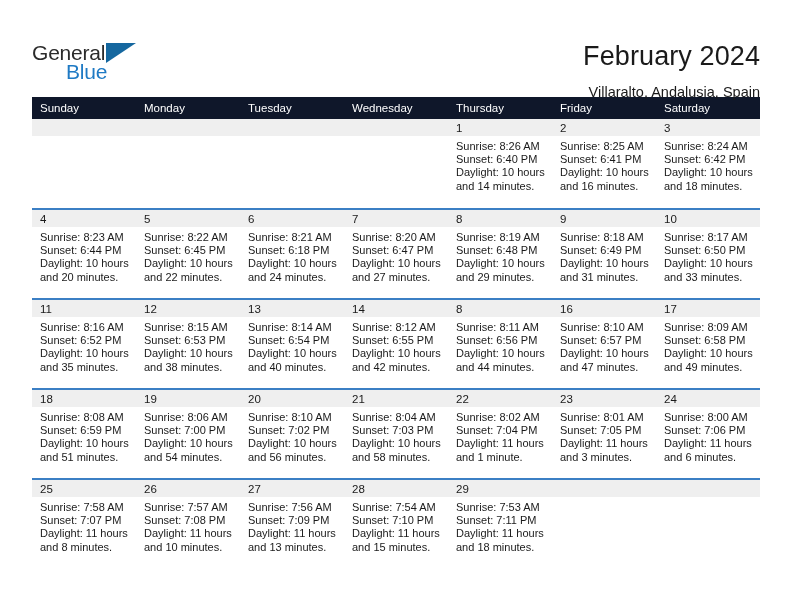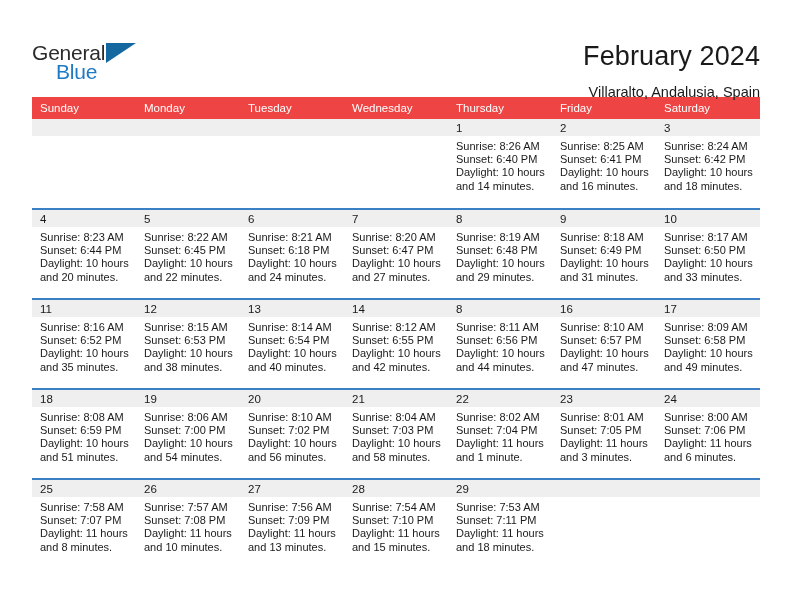--- a/index.html
+++ b/index.html
@@ -43,21 +43,21 @@
     position: absolute;
     left: 0;
     top: 0;
     font-size: 21px;
     letter-spacing: -0.2px;
     color: #2b2b2b;
     line-height: 1;
   }
   .brand-blue {
     position: absolute;
-    left: 24px;
+    left: 34px;
     top: 19px;
     font-size: 21px;
     letter-spacing: -0.2px;
     color: #1f7ac4;
     line-height: 1;
   }
   .brand-triangle {
     position: absolute;
     left: 74px;
     top: 1px;
@@ -87,21 +87,21 @@
 
   
   .calendar {
     margin-top: 9px;
     width: 728px;
     border-collapse: collapse;
     table-layout: fixed;
   }
 
   .calendar thead th {
-    background: #ef4444;
+    background: #0f172a;
     color: #ffffff;
     font-size: 11.5px;
     font-weight: normal;
     text-align: left;
     padding: 5px 0 5px 8px;
     height: 20px;
     box-sizing: border-box;
   }
 
   .calendar tbody td {

